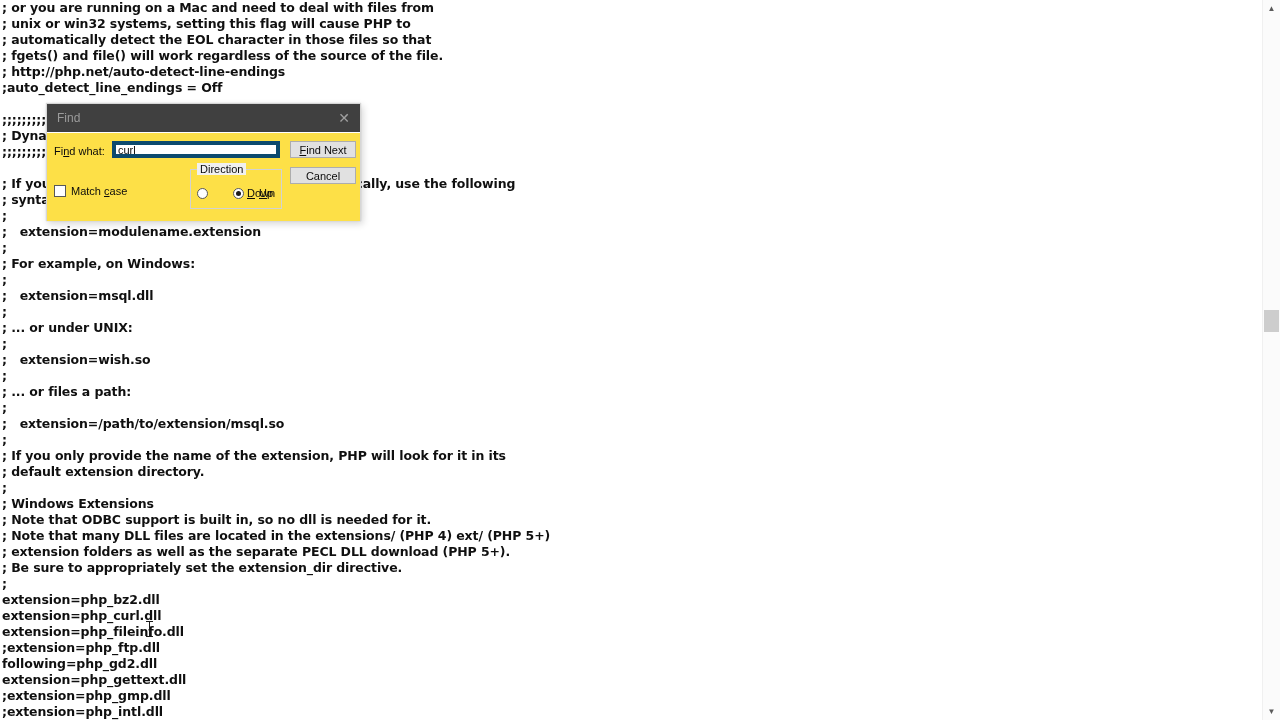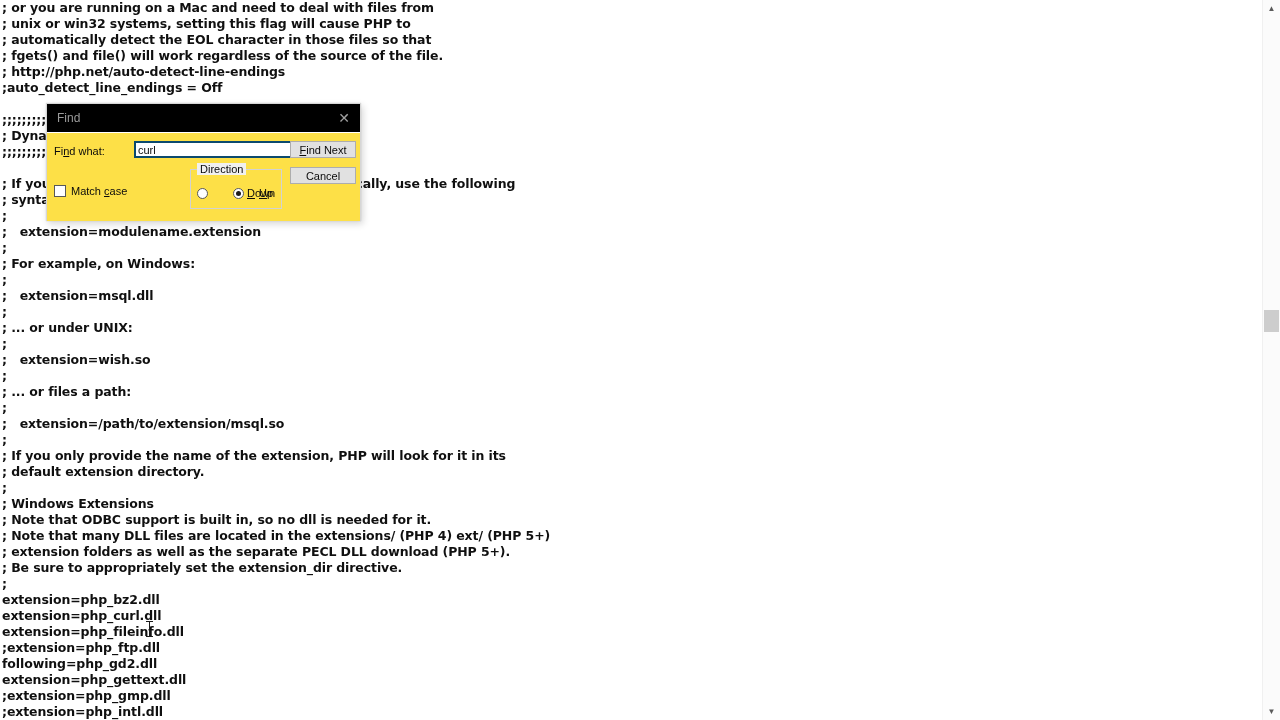--- a/index.html
+++ b/index.html
@@ -85,21 +85,21 @@
     width: 315px;
     height: 118px;
     background: #f0f0f0;
     border: 1px solid #d6d6d6;
     box-shadow: 2px 3px 7px rgba(0,0,0,0.16), 0 0 1px rgba(0,0,0,0.2);
   }
 
   #dlg-titlebar {
     position: relative;
     height: 29px;
-    background: #000000;
+    background: #404040;
     border-bottom: 1px solid #ffffff;
   }
   #dlg-title {
     position: absolute;
     left: 10px;
     top: 7px;
     font-size: 12px;
     color: #9b9b9b;
     font-family: "Liberation Sans", sans-serif;
   }
@@ -134,27 +134,26 @@
 
   #lbl-find-what { left: 7px; top: 12px; }
 
   #find-input {
     position: absolute;
     left: 65px;
     top: 8px;
     width: 168px;
     height: 17px;
     background: #ffffff;
-    border: 2px solid #0c4a6e;
+    border: 4px solid #0c4a6e;
     font-size: 11px;
     color: #0b0b0b;
     padding: 0 2px;
     line-height: 15px;
     font-family: "Liberation Sans", sans-serif;
-    margin-left: 22px;
   }
 
   .dlg-button {
     position: absolute;
     width: 66px;
     height: 17px;
     background: #e1e1e1;
     border: 1px solid #adadad;
     font-size: 11px;
     color: #0b0b0b;

